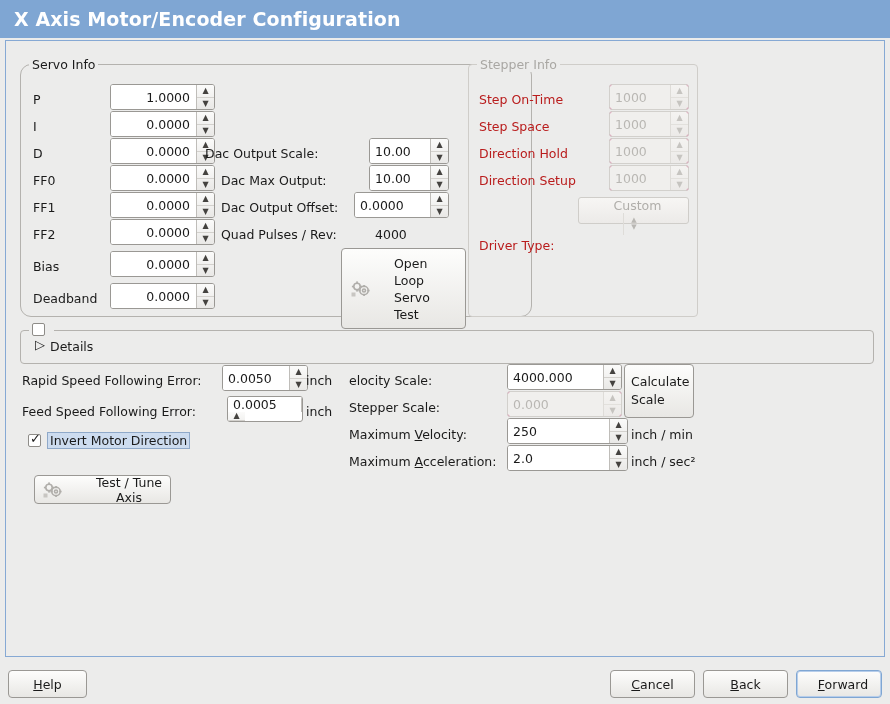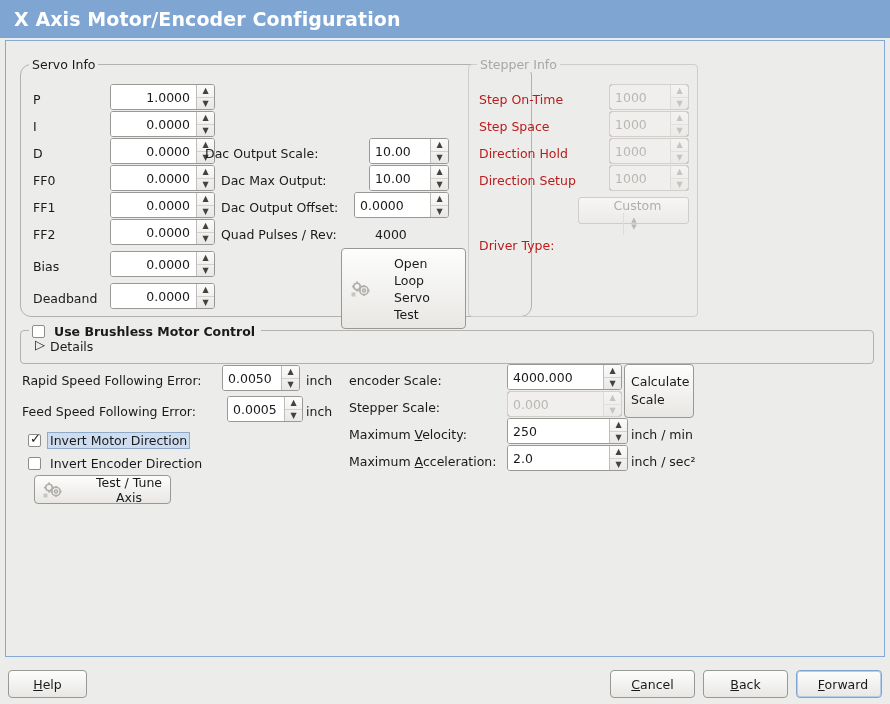--- a/index.html
+++ b/index.html
@@ -359,58 +359,53 @@
             <span>▲</span>
             <span>▼</span>
           </div>
       </div>
     </div>
 
     <div class="frame" style="left:14px; top:289px; width:854px; height:34px;">
       <div class="legend" style="padding:0;">
         <span class="cb" style="position:relative; display:inline-flex; background:#ececeb; padding:0 3px;">
           <span class="box"></span>
-          <span class="cbtext bold">Use Brushless Motor Control</span>
         </span>
       </div>
       <div class="expander" style="left:12px; top:8px;">
         <span class="tri"></span>
         <span class="etext">Details</span>
       </div>
     </div>
 
     <div class="lbl" style="left:16px; top:334px;">Rapid Speed Following Error:</div>
-    <div class="spin leftval" style="left:216px; top:324px; width:78px;">
+    <div class="spin leftval" style="left:216px; top:324px; width:86px;">
       <div class="val">0.0050</div>
       <div class="btns">
           <span class="up">▲</span>
           <span class="dn">▼</span>
         </div>
     </div>
     <div class="lbl" style="left:300px; top:334px;">inch</div>
 
     <div class="lbl" style="left:16px; top:365px;">Feed Speed Following Error:</div>
-    <div class="spin leftval" style="left:221px; top:355px; width:76px;">
+    <div class="spin leftval" style="left:221px; top:355px; width:76px;flex-direction:column;">
       <div class="val">0.0005</div>
       <div class="btns">
           <span class="up">▲</span>
           <span class="dn">▼</span>
         </div>
     </div>
     <div class="lbl" style="left:300px; top:365px;">inch</div>
 
     <div class="cb" style="left:22px; top:391px;">
       <span class="box checked"></span>
       <span class="cbtext focus">Invert Motor Direction</span>
     </div>
 
-    <div class="cb" style="left:22px; top:414px;">
-      <span class="box"></span>
-      <span class="cbtext">Invert Encoder Direction</span>
-    </div>
 
     <div class="btn" style="left:28px; top:434px; width:137px; height:29px; justify-content:flex-start; padding-left:7px;gap:19px;">
       <span class="gears">
         <svg width="22" height="20" viewBox="0 0 22 20">
           <g fill="none" stroke="#b0aeaa" stroke-width="1.6">
             <circle cx="7" cy="7.5" r="3.2"></circle>
             <circle cx="14" cy="11.5" r="4.2"></circle>
             <circle cx="14" cy="11.5" r="1.5"></circle>
           </g>
           <g fill="#b0aeaa">
@@ -424,21 +419,21 @@
             <rect x="17.4" y="10.7" width="2.2" height="1.7"></rect>
           </g>
           <g fill="#c8c6c2">
               <rect x="1.5" y="13.5" width="4" height="4"></rect>
             </g>
         </svg>
       </span>
       <span style="margin-left:5px;">Test / Tune Axis</span>
     </div>
 
-    <div class="lbl" style="left:343px; top:334px;">encoder Scale:</div>
+    <div class="lbl" style="left:343px; top:334px;">elocity Scale:</div>
     <div class="spin leftval" style="left:501px; top:323px; width:115px;">
       <div class="val">4000.000</div>
       <div class="btns">
           <span class="up">▲</span>
           <span class="dn">▼</span>
         </div>
     </div>
 
     <div class="lbl" style="left:343px; top:361px;">Stepper Scale:</div>
     <div class="spin dim leftval" style="left:501px; top:350px; width:115px;">

